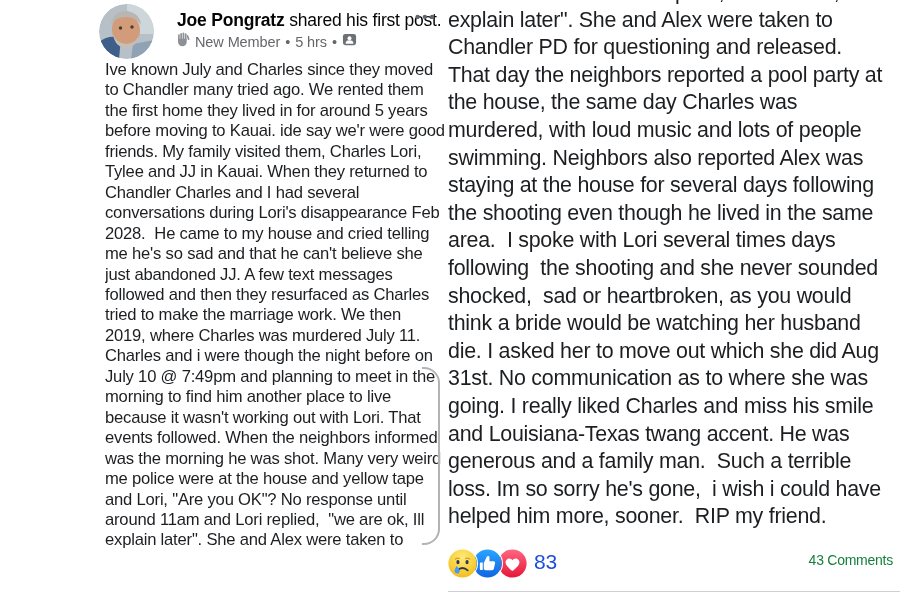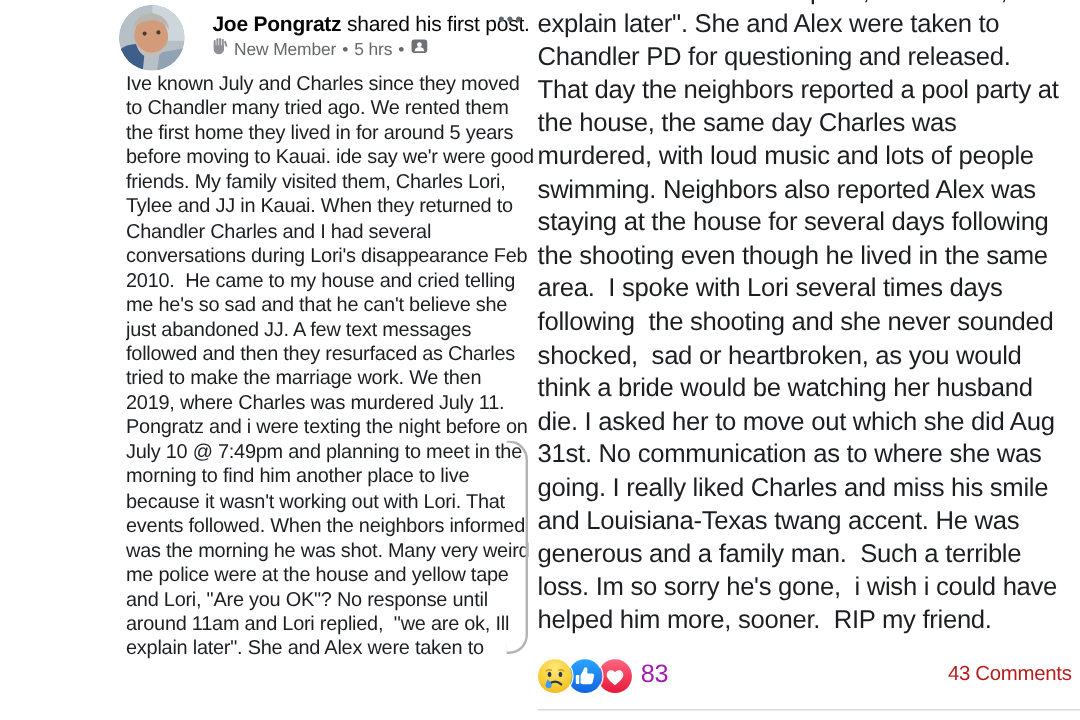--- a/index.html
+++ b/index.html
@@ -52,25 +52,25 @@
   }
   
   .footer { position:absolute; left:448px; top:547px; width:452px; height:34px; }
   .reaction { position:absolute; top:2px; width:29px; height:29px; border-radius:50%;
               box-shadow:0 0 0 1px #fff; cursor:pointer; }
   .reaction svg { display:block; width:29px; height:29px; }
   .r-sad  { left:0;  z-index:3; }
   .r-like { left:25px; z-index:2; }
   .r-love { left:50px; z-index:1; }
   .count {
-    position:absolute; left:86px; top:3px; font-size:21px; color:#a21caf;
+    position:absolute; left:86px; top:3px; font-size:21px; color:#1d4ed8;
     letter-spacing:-0.2px; cursor:pointer;
   }
   .comments {
-    position:absolute; right:7px; top:5px; font-size:17px; color:#b91c1c;
+    position:absolute; right:7px; top:5px; font-size:14px; color:#15803d;
     letter-spacing:-0.25px; cursor:pointer;
   }
   .divider {
     position:absolute; left:448px; top:591px; width:452px; height:1px;
     background:#ced0d4;
   }
 </style>
 </head>
 <body>
 
@@ -129,27 +129,27 @@
 
   <div class="left-text">
       <div class="left-line">Ive known July and Charles since they moved</div>
       <div class="left-line">to Chandler many tried ago. We rented them</div>
       <div class="left-line">the first home they lived in for around 5 years</div>
       <div class="left-line">before moving to Kauai. ide say we'r were good</div>
       <div class="left-line">friends. My family visited them, Charles Lori,</div>
       <div class="left-line">Tylee and JJ in Kauai. When they returned to</div>
       <div class="left-line">Chandler Charles and I had several</div>
       <div class="left-line">conversations during Lori's disappearance Feb</div>
-      <div class="left-line">2010.  He came to my house and cried telling</div>
+      <div class="left-line">2028.  He came to my house and cried telling</div>
       <div class="left-line">me he's so sad and that he can't believe she</div>
       <div class="left-line">just abandoned JJ. A few text messages</div>
       <div class="left-line">followed and then they resurfaced as Charles</div>
       <div class="left-line">tried to make the marriage work. We then</div>
       <div class="left-line">2019, where Charles was murdered July 11.</div>
-      <div class="left-line">Pongratz and i were texting the night before on</div>
+      <div class="left-line">Charles and i were though the night before on</div>
       <div class="left-line">July 10 @ 7:49pm and planning to meet in the</div>
       <div class="left-line">morning to find him another place to live</div>
       <div class="left-line">because it wasn't working out with Lori. That</div>
       <div class="left-line">events followed. When the neighbors informed</div>
       <div class="left-line">was the morning he was shot. Many very weird</div>
       <div class="left-line">me police were at the house and yellow tape</div>
       <div class="left-line">and Lori, "Are you OK"? No response until</div>
       <div class="left-line">around 11am and Lori replied,  "we are ok, Ill</div>
       <div class="left-line">explain later". She and Alex were taken to</div>
     </div>

